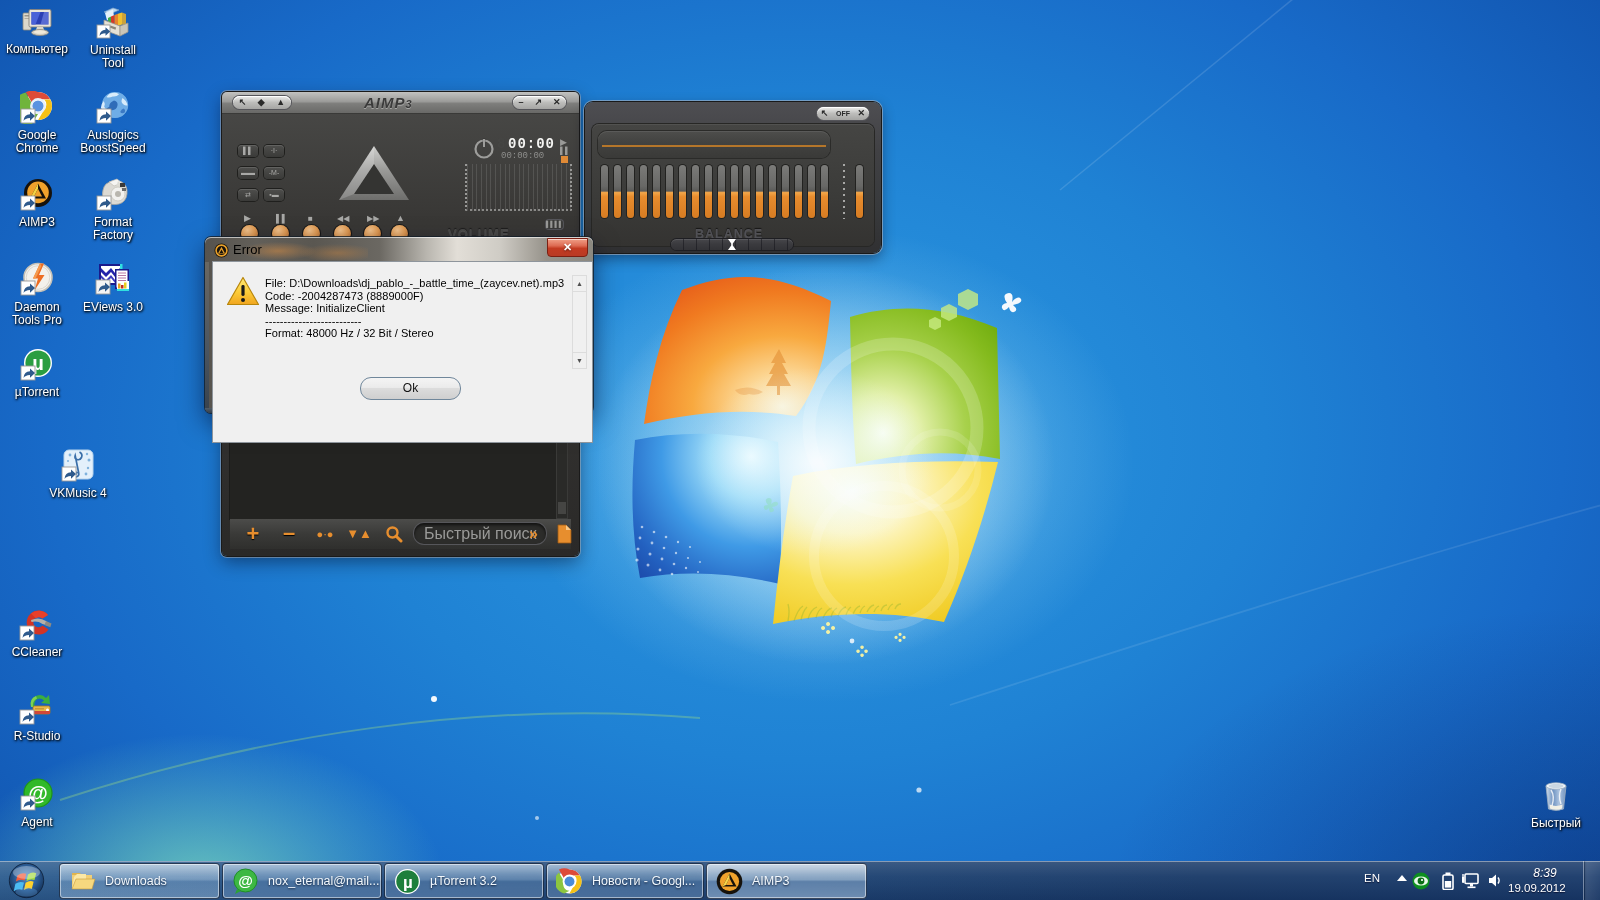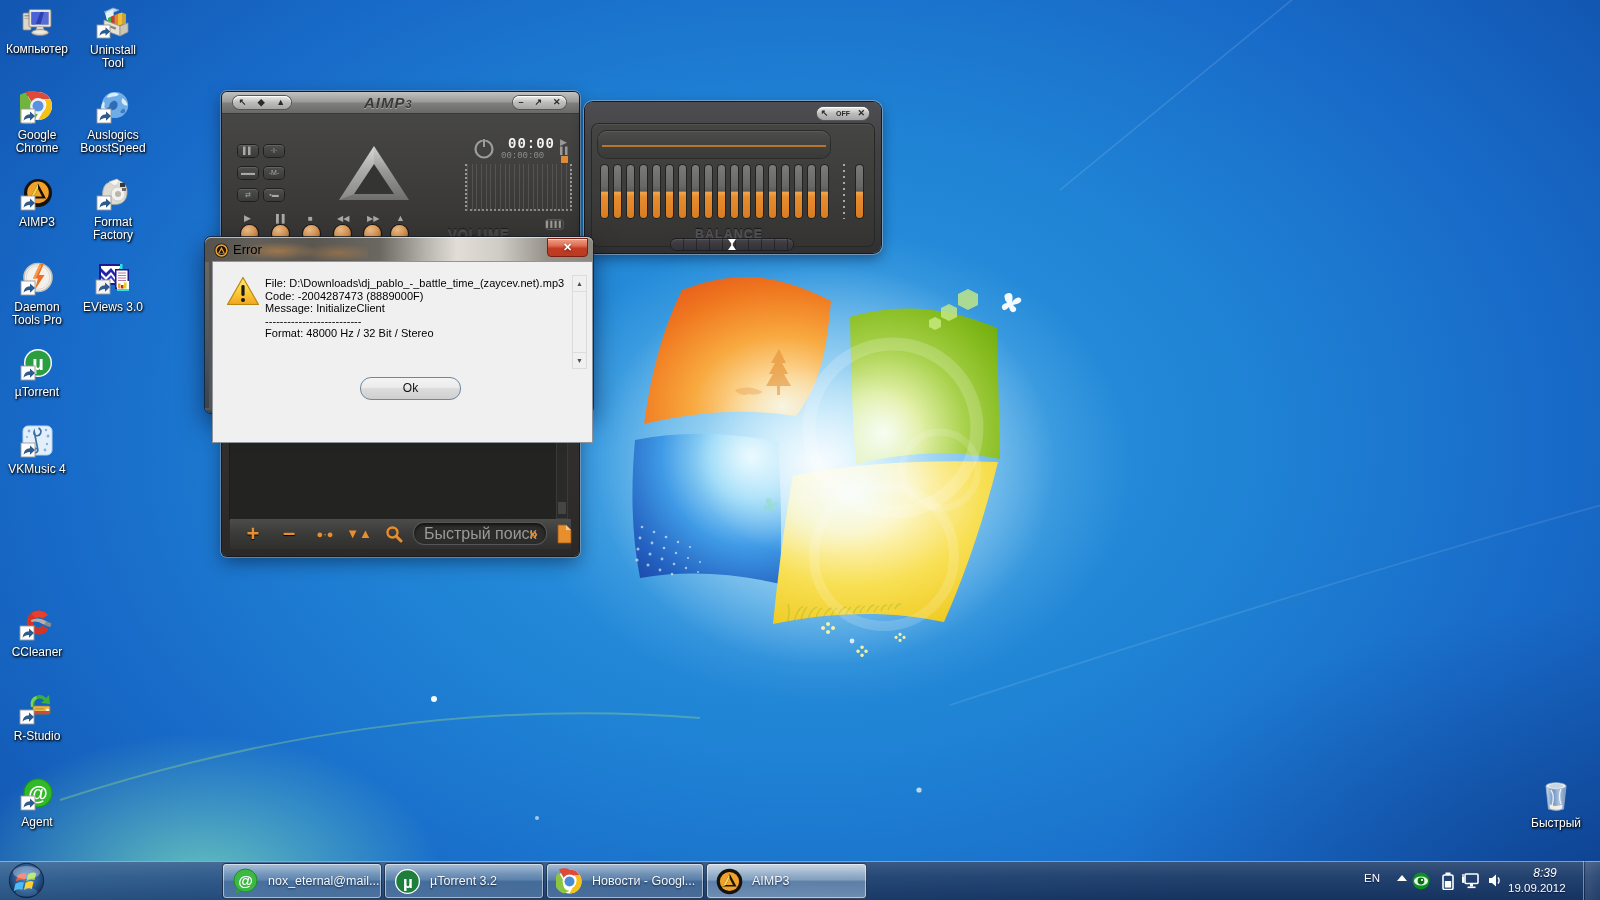--- a/index.html
+++ b/index.html
@@ -319,21 +319,21 @@
     <circle cx="18" cy="15" r="14" fill="#fff"></circle>
     <circle cx="18" cy="15" r="12.6" fill="#2b9e42"></circle>
     <text x="18" y="22" text-anchor="middle" font-size="20" font-weight="bold" fill="#fff" font-family="Liberation Sans">µ</text>
     <g>
         <rect x="1" y="18" width="14" height="14" fill="#fff" stroke="#999" stroke-width="0.9"></rect>
     <path d="M3.5,30 q0.5,-6.5 6.5,-6.7 l0,-2.8 5,4.6 -5,4.6 0,-2.8 q-5,0.2 -6.5,3.1 Z" fill="#2f5a8c"></path>
       </g>
   </svg>
   <div class="lab">µTorrent</div>
 </div>
-<div class="ico" style="left:-1px;top:424px;">
+<div class="ico" style="left:-1px;top:448px;padding-left:41px;">
   <svg width="34" height="34" viewBox="0 0 34 34">
     <rect x="3" y="2" width="29" height="29" rx="5" fill="#e3f0fb"></rect>
     <rect x="3" y="2" width="29" height="29" rx="5" fill="none" stroke="#b8d4ec" stroke-width="1"></rect>
     <g fill="#7fb2dd">
         <circle cx="9" cy="7" r="1.4"></circle>
         <circle cx="26" cy="6" r="1.2"></circle>
         <circle cx="28" cy="12" r="1.5"></circle>
         <circle cx="7" cy="13" r="1"></circle>
         <circle cx="27" cy="20" r="1.2"></circle>
         <circle cx="25" cy="26" r="1.4"></circle>
@@ -587,20 +587,30 @@
     <circle cx="18.5" cy="18.5" r="17.2" fill="url(#orb)" stroke="#0e2038" stroke-width="0.8"></circle>
     <g>
       <path d="M9.4,13.6 q4.6,-3.6 8.8,-1.8 l-1.5,6.6 q-4.6,-1.9 -8.8,1.2 Z" fill="#f25c3c"></path>
       <path d="M20,12.4 q4.2,-3 8.2,-1.1 l-1.7,6.8 q-4,-1.8 -8.1,1.1 Z" fill="#a5dc42"></path>
       <path d="M7.4,21.8 q4.4,-3.1 8.6,-1.2 l-1.7,7.2 q-4.3,-1.8 -8.6,1.4 Z" fill="#4cbcf2"></path>
       <path d="M17.6,20.8 q4.1,-2.9 8,-1.1 l-1.8,7.3 q-3.9,-1.7 -7.9,1.1 Z" fill="#ffd22e"></path>
     </g>
     <ellipse cx="18.5" cy="10.5" rx="13.5" ry="6.5" fill="rgba(255,255,255,0.32)"></ellipse>
     <ellipse cx="18.5" cy="30" rx="11" ry="4.5" fill="rgba(120,190,255,0.25)"></ellipse>
   </svg>
+  <div class="tbbtn" style="left:59px;width:159px;background:linear-gradient(to bottom,rgba(222,238,250,0.60),rgba(188,216,240,0.50) 45%,rgba(140,178,215,0.44) 52%,rgba(155,190,222,0.5));">
+    <svg style="margin-left:10px" width="26" height="26" viewBox="0 0 26 26">
+      <path d="M2,5 h8 l2,3 h-10 Z" fill="#dfb44f"></path>
+      <path d="M2,7 h20 v14 h-20 Z" fill="#f2cf75"></path>
+      <path d="M4,9 l3,-3 h9 v4 l-2,11 h-12 Z" fill="#fbe8a6"></path>
+      <path d="M2,21 l4,-10 h19 l-3,10 Z" fill="#f6d87f"></path>
+      <path d="M2,21 l4,-10 h19 l-3,10 Z" fill="none" stroke="#c89b3a" stroke-width="0.6"></path>
+    </svg>
+    <span class="txt">Downloads</span>
+  </div>
   <div class="tbbtn" style="left:222px;width:158px;">
     <svg style="margin-left:9px" width="27" height="27" viewBox="0 0 27 27">
       <circle cx="13.5" cy="12.5" r="11.5" fill="#3db843"></circle>
       <circle cx="13.5" cy="12.5" r="11.5" fill="none" stroke="#1f8c2a" stroke-width="1"></circle>
       <path d="M5,21 l-2,5 l6,-3 Z" fill="#2ca335"></path>
       <text x="13.5" y="18" text-anchor="middle" font-size="15" font-weight="bold" fill="#fff" font-family="Liberation Sans">@</text>
     </svg>
     <span class="txt">nox_eternal@mail...</span>
   </div>
   <div class="tbbtn" style="left:384px;width:158px;">

